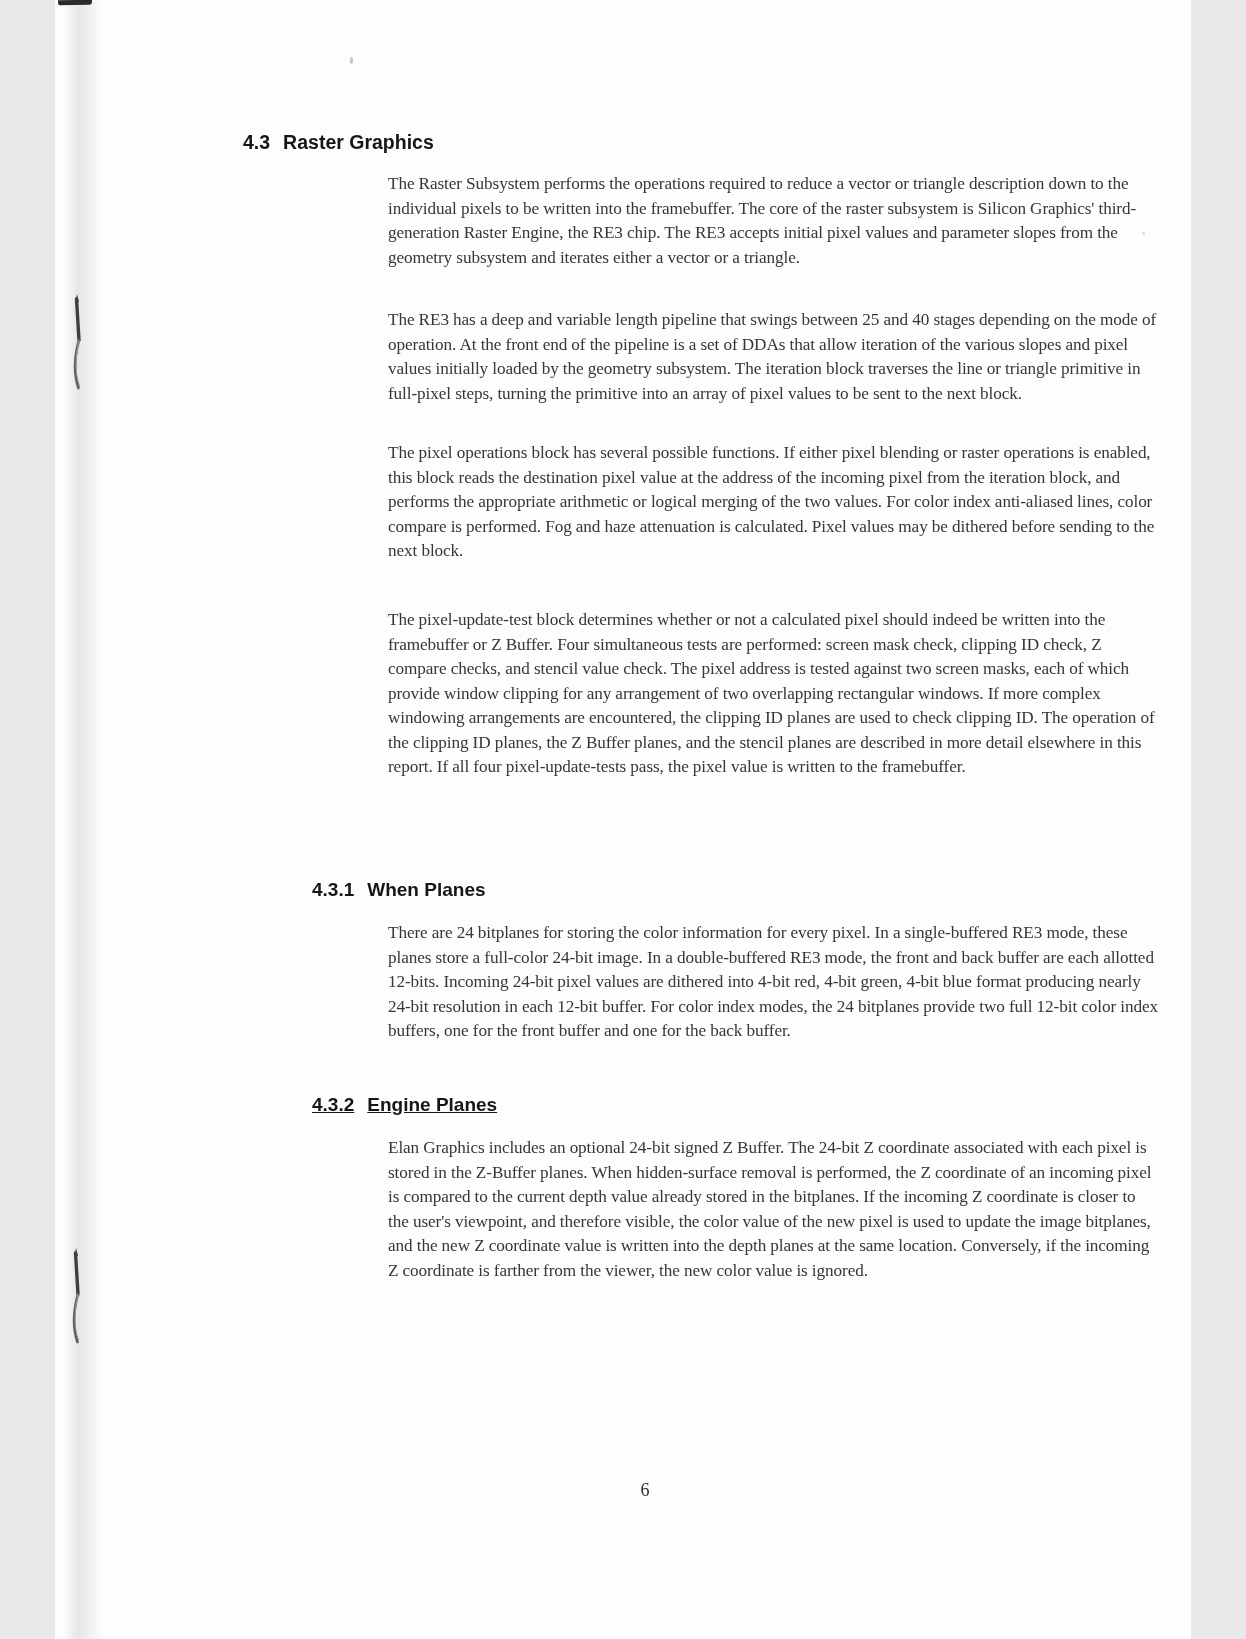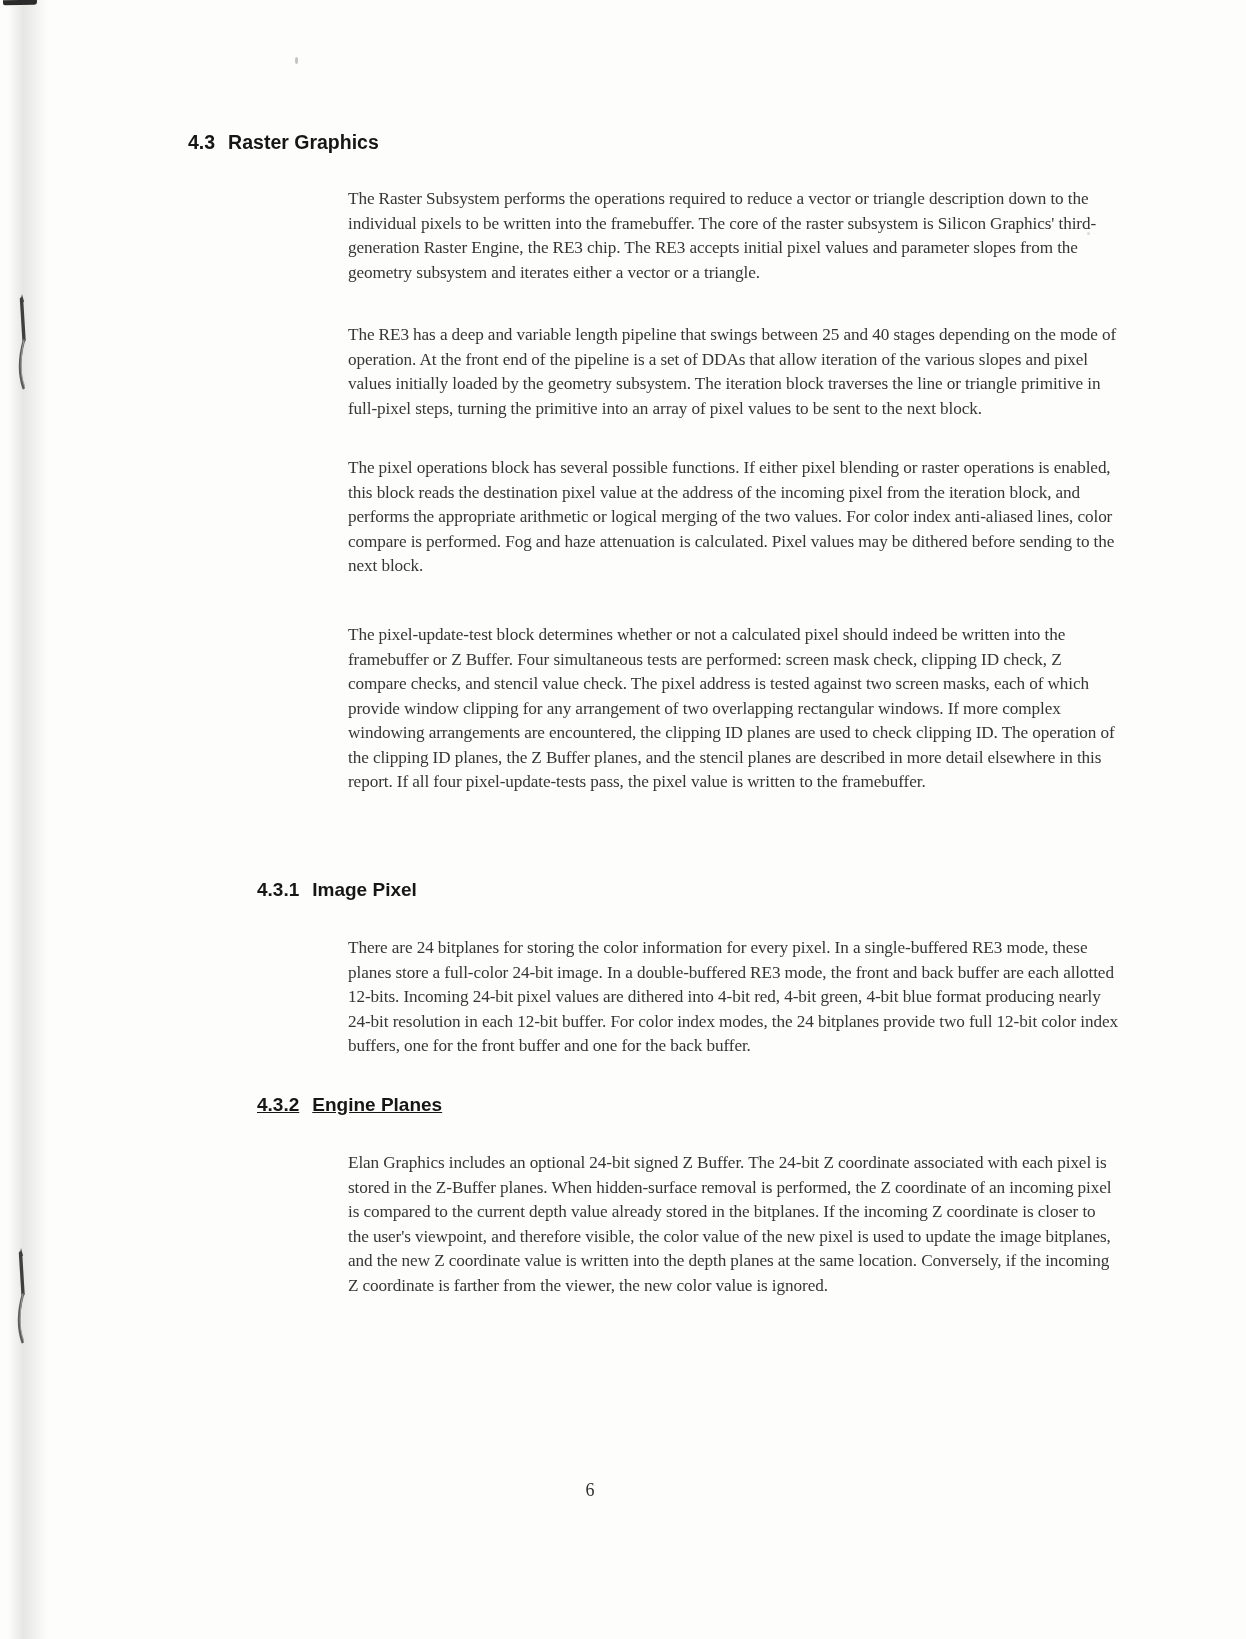--- a/index.html
+++ b/index.html
@@ -1,18 +1,18 @@
 <!DOCTYPE html>
 <html><head>
 <meta charset="utf-8">
 <style>
   html,body{margin:0;padding:0;background:#e9e9e9;}
   .page{
     position:relative;
-    width:1246px;height:1639px;
+    width:1136px;height:1639px;
     margin:0 auto;
     background:#fdfdfb;
     overflow:hidden;
     font-family:"Liberation Serif", serif;
   }
   
   .edge-band{
     position:absolute;left:8px;top:0;width:40px;height:100%;
     background:linear-gradient(90deg,
       rgba(110,110,110,0) 0%,
@@ -36,21 +36,21 @@
     font-family:"Liberation Sans", sans-serif;
     font-weight:bold;color:#161616;
     display:flex;white-space:nowrap;
   }
   .heading .num{margin-right:13px;}
   .h-43{left:188px;top:131px;font-size:19.5px;}
   .h-431{left:257px;top:879px;font-size:19px;}
   .h-432{left:257px;top:1094px;font-size:19px;text-decoration:underline;}
 
   p.body{
-    position:absolute;left:333px;width:770px;margin:15px;
+    position:absolute;left:333px;width:770px;margin:0;
     font-size:17.2px;line-height:24.5px;letter-spacing:-0.1px;
     color:#363636;text-align:left;
   }
   .p-1{top:172px;}
   .p-2{top:308px;}
   .p-3{top:441px;}
   .p-4{top:608px;}
   .p-5{top:772px;}
   .p-6{top:921px;}
   .p-7{top:1136px;}
@@ -89,21 +89,21 @@
     <span class="ttl">Raster Graphics</span>
   </h1>
 
   <p class="body p-1">The Raster Subsystem performs the operations required to reduce a vector or triangle description down to the individual pixels to be written into the framebuffer. The core of the raster subsystem is Silicon Graphics' third-generation Raster Engine, the RE3 chip. The RE3 accepts initial pixel values and parameter slopes from the geometry subsystem and iterates either a vector or a triangle.</p>
   <p class="body p-2">The RE3 has a deep and variable length pipeline that swings between 25 and 40 stages depending on the mode of operation. At the front end of the pipeline is a set of DDAs that allow iteration of the various slopes and pixel values initially loaded by the geometry subsystem. The iteration block traverses the line or triangle primitive in full-pixel steps, turning the primitive into an array of pixel values to be sent to the next block.</p>
   <p class="body p-3">The pixel operations block has several possible functions. If either pixel blending or raster operations is enabled, this block reads the destination pixel value at the address of the incoming pixel from the iteration block, and performs the appropriate arithmetic or logical merging of the two values. For color index anti-aliased lines, color compare is performed. Fog and haze attenuation is calculated. Pixel values may be dithered before sending to the next block.</p>
   <p class="body p-4">The pixel-update-test block determines whether or not a calculated pixel should indeed be written into the framebuffer or Z Buffer. Four simultaneous tests are performed: screen mask check, clipping ID check, Z compare checks, and stencil value check. The pixel address is tested against two screen masks, each of which provide window clipping for any arrangement of two overlapping rectangular windows. If more complex windowing arrangements are encountered, the clipping ID planes are used to check clipping ID. The operation of the clipping ID planes, the Z Buffer planes, and the stencil planes are described in more detail elsewhere in this report. If all four pixel-update-tests pass, the pixel value is written to the framebuffer.</p>
 
   <h2 class="heading h-431">
     <span class="num">4.3.1</span>
-    <span class="ttl">Image Pixel</span>
+    <span class="ttl">When Planes</span>
   </h2>
 
   <p class="body p-6">There are 24 bitplanes for storing the color information for every pixel. In a single-buffered RE3 mode, these planes store a full-color 24-bit image. In a double-buffered RE3 mode, the front and back buffer are each allotted 12-bits. Incoming 24-bit pixel values are dithered into 4-bit red, 4-bit green, 4-bit blue format producing nearly 24-bit resolution in each 12-bit buffer. For color index modes, the 24 bitplanes provide two full 12-bit color index buffers, one for the front buffer and one for the back buffer.</p>
 
   <h2 class="heading h-432">
     <span class="num">4.3.2</span>
     <span class="ttl">Engine Planes</span>
   </h2>
 
   <p class="body p-7">Elan Graphics includes an optional 24-bit signed Z Buffer. The 24-bit Z coordinate associated with each pixel is stored in the Z-Buffer planes. When hidden-surface removal is performed, the Z coordinate of an incoming pixel is compared to the current depth value already stored in the bitplanes. If the incoming Z coordinate is closer to the user's viewpoint, and therefore visible, the color value of the new pixel is used to update the image bitplanes, and the new Z coordinate value is written into the depth planes at the same location. Conversely, if the incoming Z coordinate is farther from the viewer, the new color value is ignored.</p>

